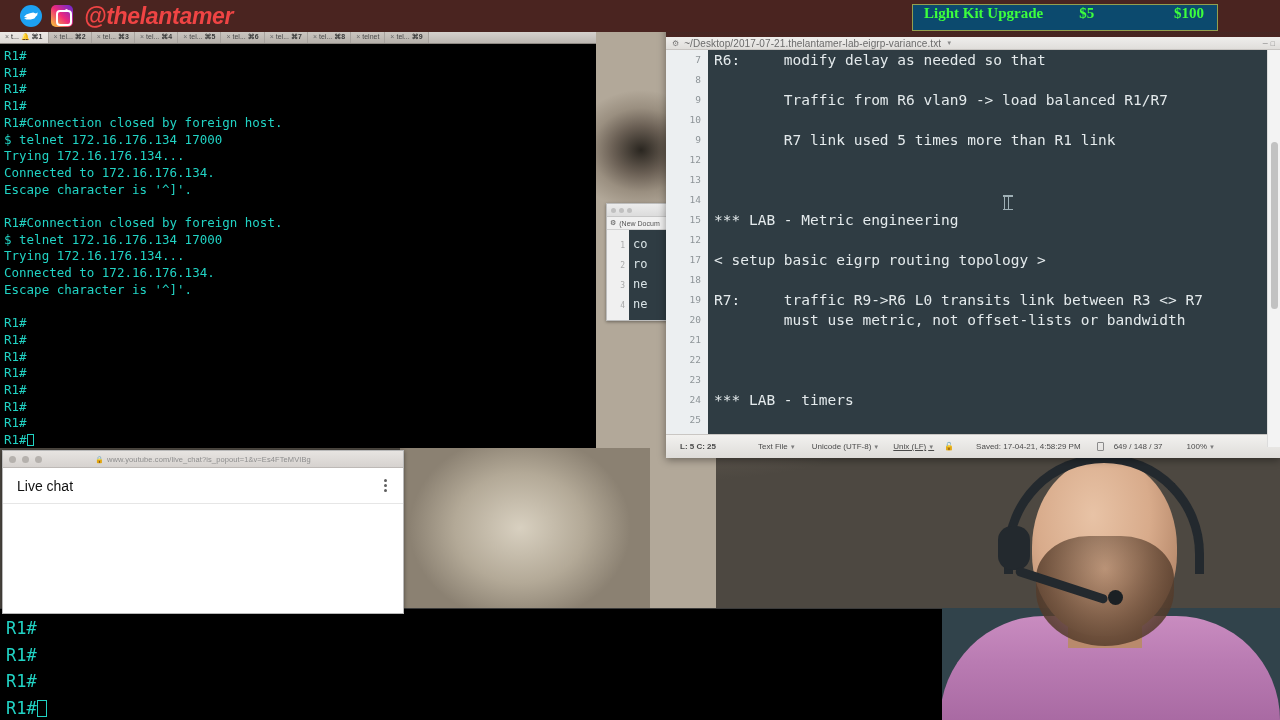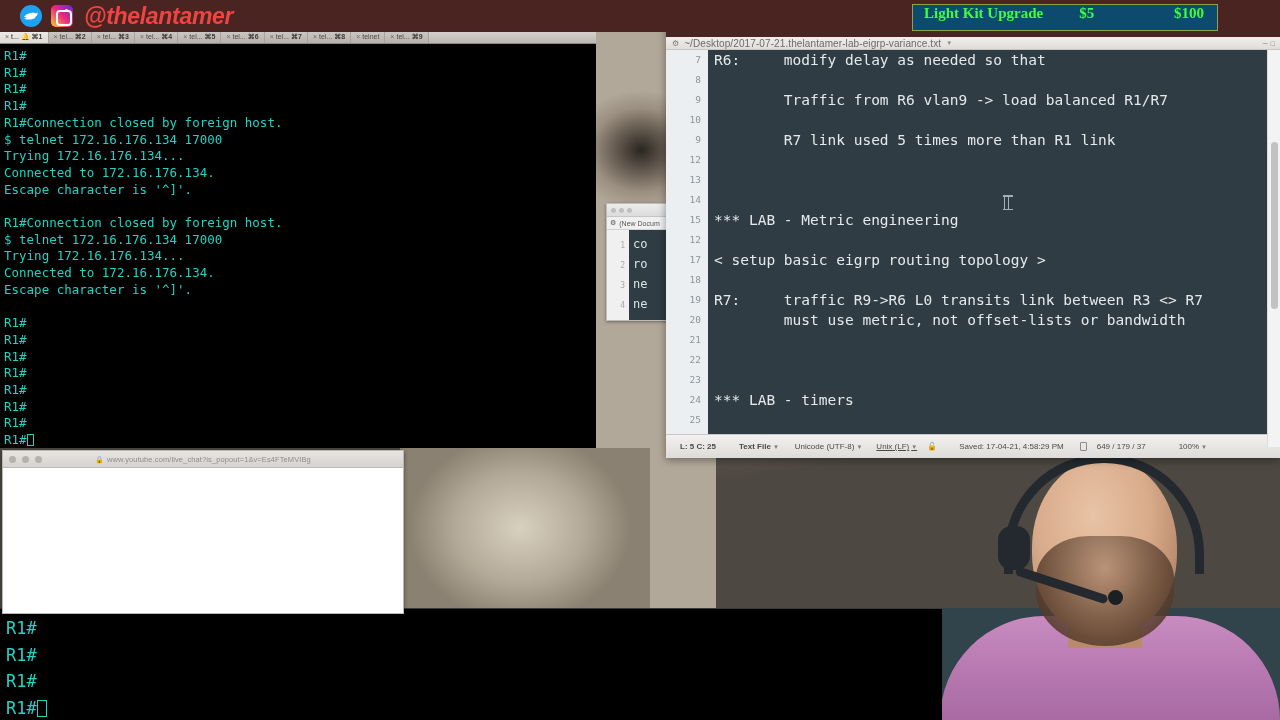--- a/index.html
+++ b/index.html
@@ -239,27 +239,27 @@
 
   #ed-statusbar {
     position: absolute; left: 0; bottom: 0; width: 614px; height: 24px;
     background: linear-gradient(180deg, #f2f1ef 0%, #dedcd9 100%);
     border-top: 1px solid #c9c6c3;
     display: flex; align-items: center;
     font-size: 8px; color: #4a4a4a;
   }
   #ed-statusbar .sb { display: flex; align-items: center; gap: 2px; }
   #ed-statusbar .gap-a { margin-left: 14px; font-weight: bold; }
-  #ed-statusbar .gap-b { margin-left: 23px; font-weight: bold; }
+  #ed-statusbar .gap-b { margin-left: 42px; }
   #ed-statusbar .gap-c { margin-left: 16px; text-align: center; }
   #ed-statusbar .gap-d { margin-left: 14px; text-decoration: underline; }
   #ed-statusbar .gap-e { margin-left: 10px; }
   #ed-statusbar .gap-f { margin-left: 22px; }
   #ed-statusbar .gap-g { margin-left: 16px; }
-  #ed-statusbar .gap-h { margin-left: 33px; justify-content: flex-end; }
+  #ed-statusbar .gap-h { margin-left: 24px; justify-content: flex-end; }
   #ed-statusbar .caret { font-size: 6px; color: #7d7d7d; }
   .sb-icon-lock { font-size: 8px; color: #555; }
   .sb-icon-doc {
     width: 7px; height: 9px; border: 1px solid #8a8a8a; border-radius: 1px; display: inline-block;
   }
 
   
   #webcam {
     position: absolute; right: 0; bottom: 0; width: 340px; height: 280px; z-index: 20;
     overflow: hidden;
@@ -410,20 +410,28 @@
 <div id="right-strip"></div>
 
 <div id="live-chat">
   <div id="lc-titlebar">
     <span class="lc-dot"></span>
     <span class="lc-dot"></span>
     <span class="lc-dot"></span>
     <span id="lc-url">
       <span id="lc-lock">🔒</span><span>www.youtube.com/live_chat?is_popout=1&amp;v=Es4FTeMVIBg</span>
     </span>
+  </div>
+  <div id="lc-header">
+    <span id="lc-title">Live chat</span>
+    <span id="lc-kebab">
+        <i></i>
+        <i></i>
+        <i></i>
+      </span>
   </div>
   <div id="lc-body"></div>
 </div>
 
 <div id="mini-editor">
   <div id="me-titlebar">
     <span class="me-dot"></span>
     <span class="me-dot"></span>
     <span class="me-dot"></span>
   </div>
@@ -493,21 +501,21 @@
       <span>Unicode (UTF-8)</span>
       <span class="caret">▼</span>
     </span>
     <span class="sb gap-d">
       <span>Unix (LF)</span>
       <span class="caret">▼</span>
     </span>
     <span class="sb gap-e sb-icon-lock">🔓</span>
     <span class="sb gap-f">Saved: 17-04-21, 4:58:29 PM</span>
     <span class="sb gap-g sb-icon-doc"></span>
-    <span class="sb gap-e">649 / 179 / 37</span>
+    <span class="sb gap-e">649 / 148 / 37</span>
     <span class="sb gap-h">
       <span>100%</span>
       <span class="caret">▼</span>
     </span>
   </div>
 </div>
 
 <div id="webcam">
   <div id="wc-shirt"></div>
   <div id="wc-neck"></div>

